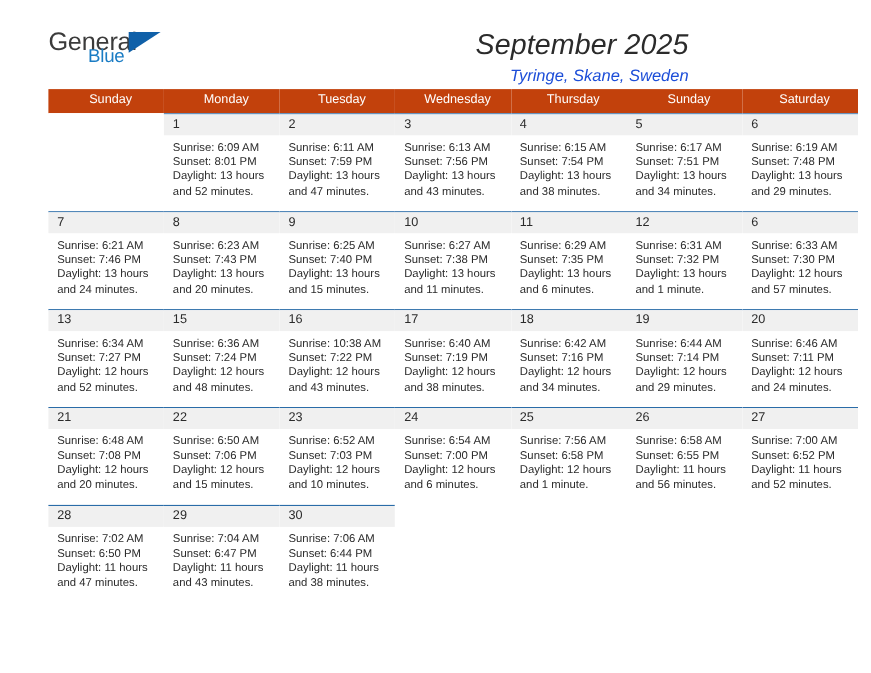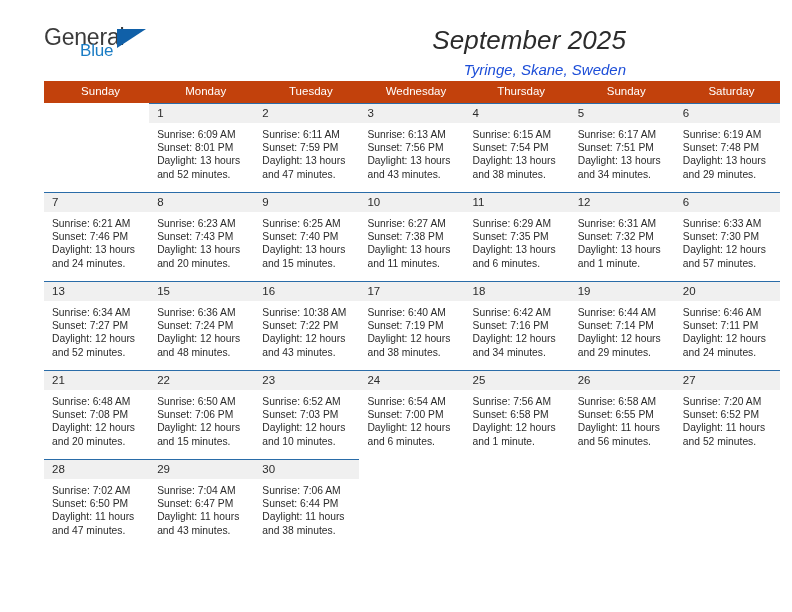--- a/index.html
+++ b/index.html
@@ -480,21 +480,21 @@
                 <div>Sunset: 6:55 PM</div>
                 <div>Daylight: 11 hours</div>
                 <div>and 56 minutes.</div>
               </div>
             </div>
           </td>
           <td class="cell filled">
             <div class="cell-inner">
               <div class="daynum">27</div>
               <div class="lines">
-                <div>Sunrise: 7:20 AM</div>
+                <div>Sunrise: 7:00 AM</div>
                 <div>Sunset: 6:52 PM</div>
                 <div>Daylight: 11 hours</div>
                 <div>and 52 minutes.</div>
               </div>
             </div>
           </td>
         </tr>
         <tr class="week-row">
           <td class="cell filled">
             <div class="cell-inner">

